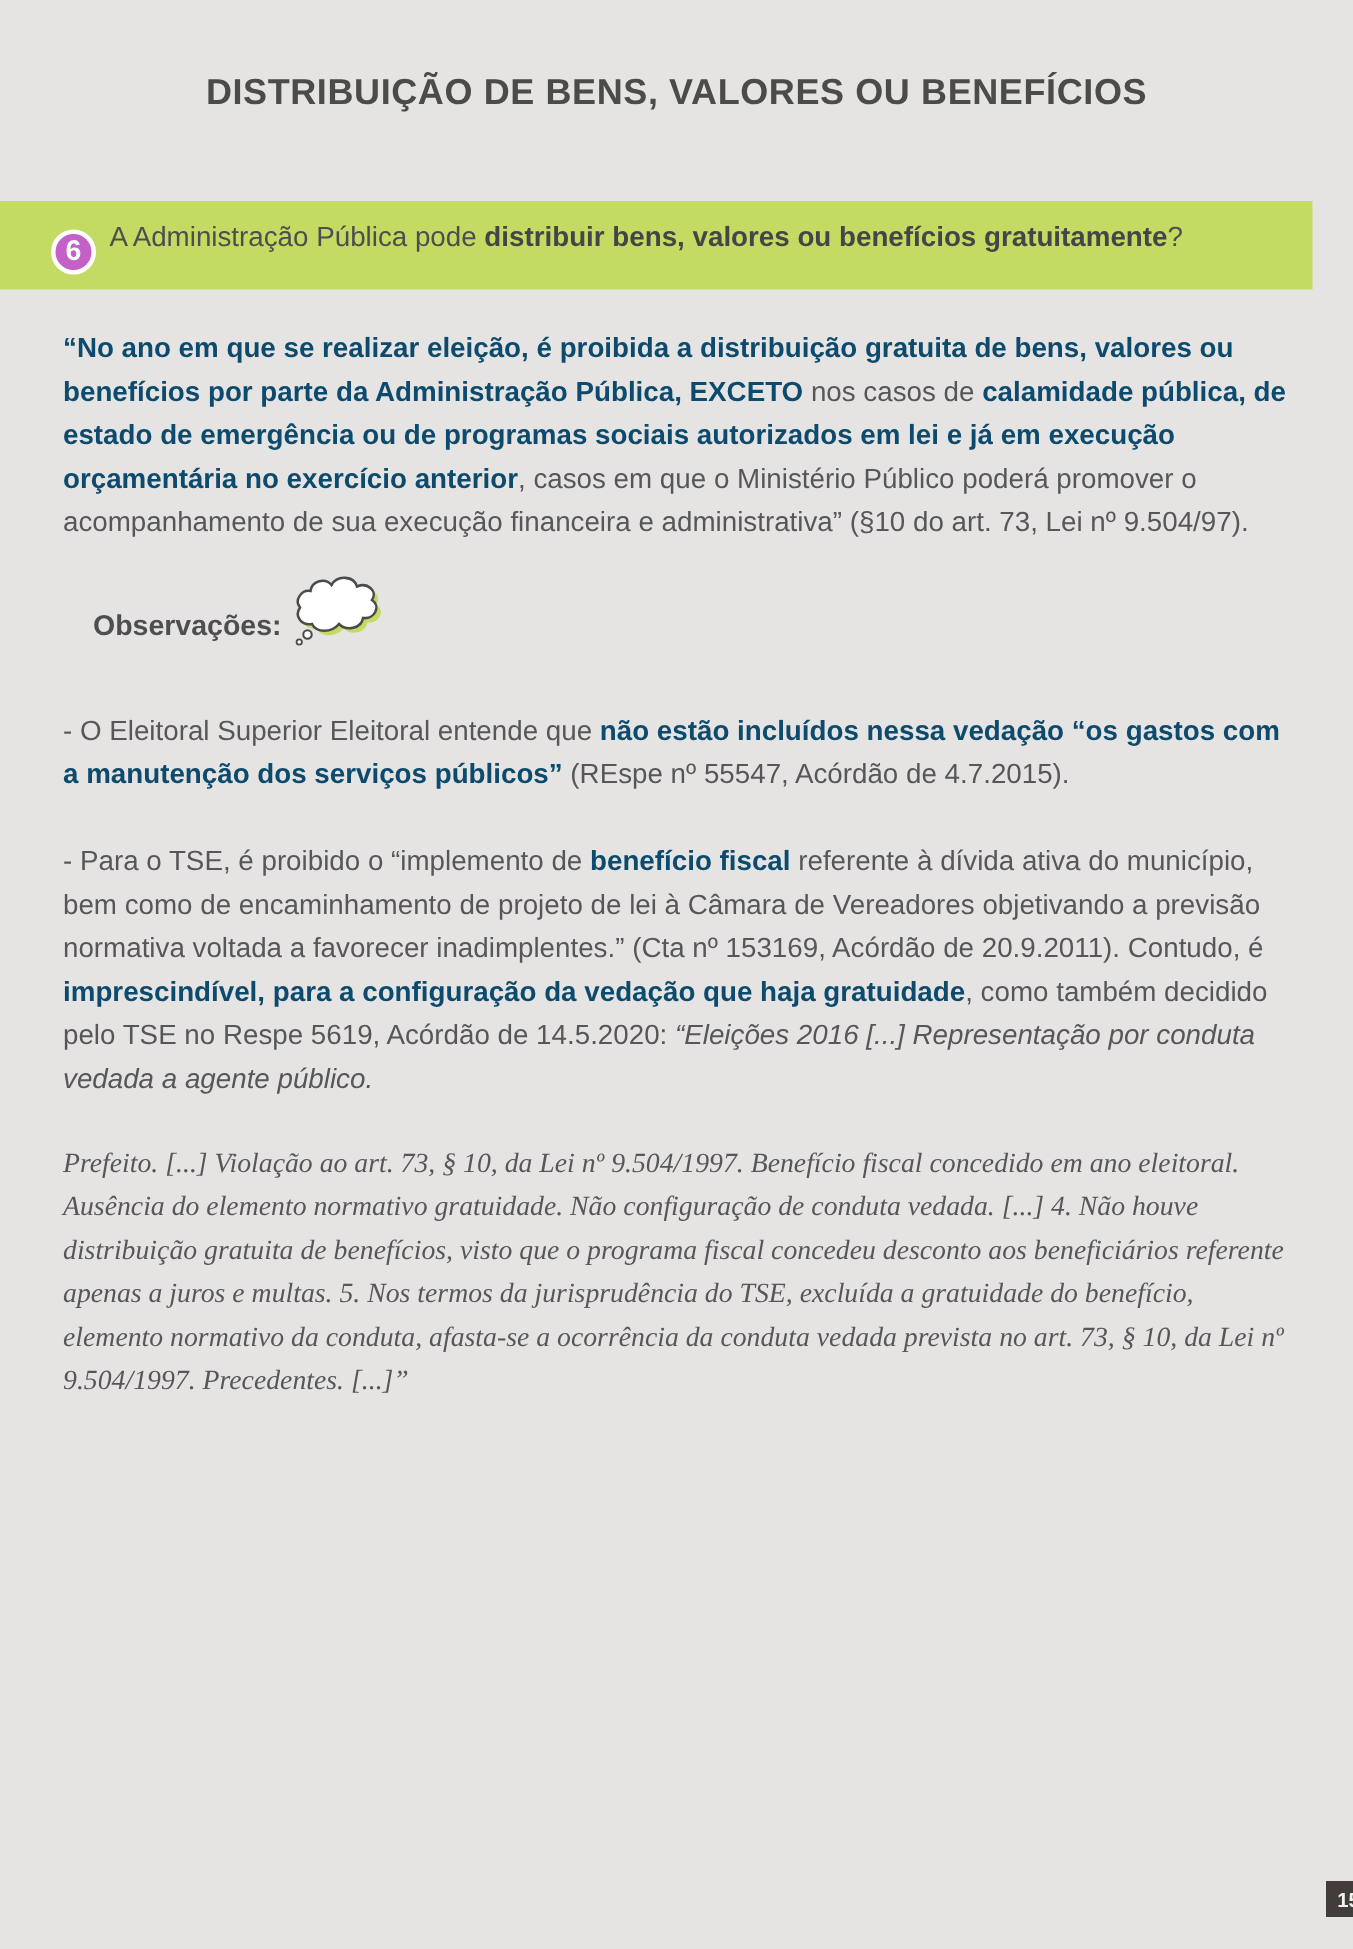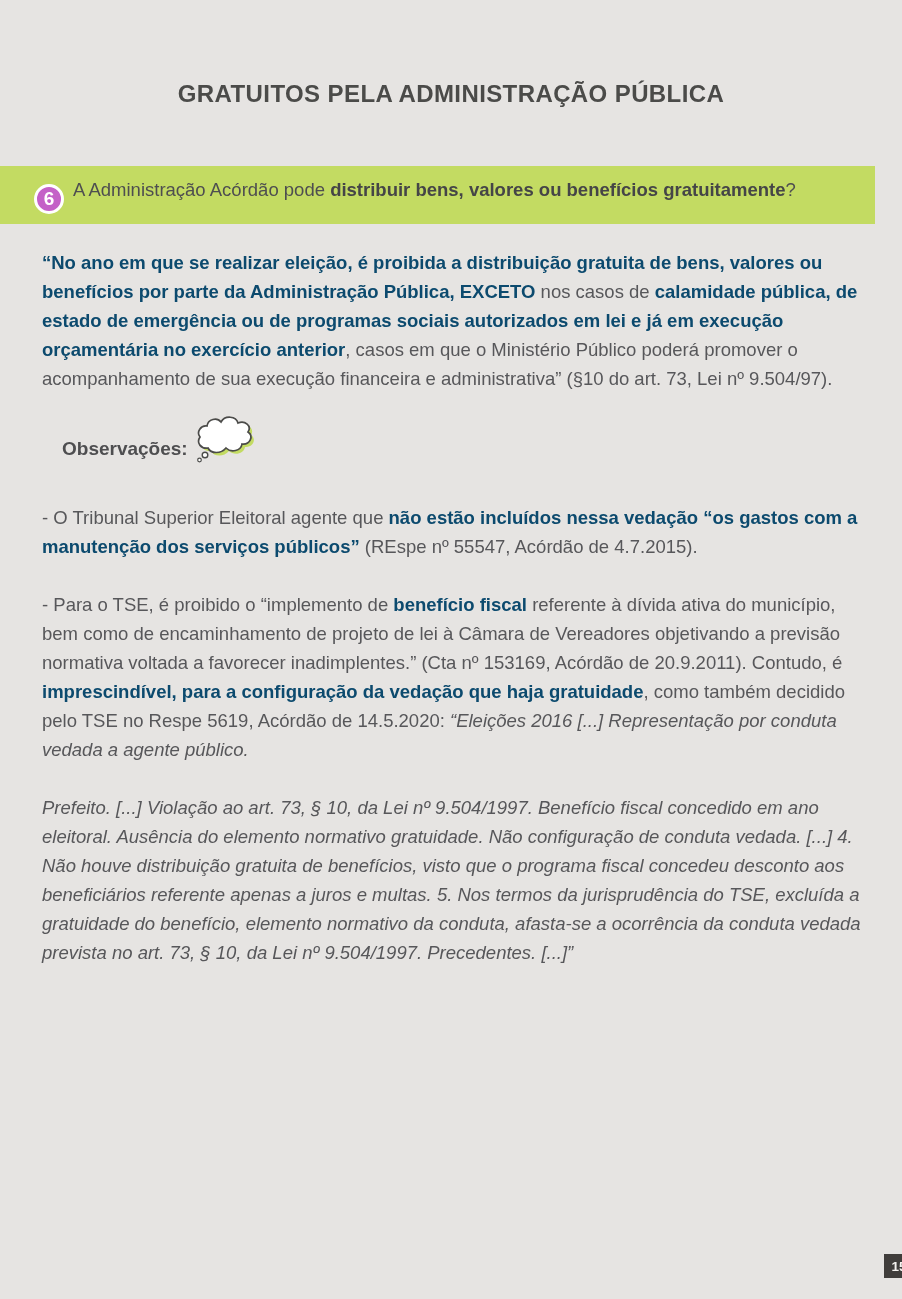--- a/index.html
+++ b/index.html
@@ -51,21 +51,21 @@
 
   .body-text{
     margin:0;
     padding:0 40px 0 42px;
     font-size:18.5px;
     line-height:29px;
   }
   p.body-text{margin-top:24px;}
   p.p2{margin-top:40px;}
   p.p3{margin-top:29px;}
-  p.p4{margin-top:29px;}
+  p.p4{margin-top:29px;font-family:Liberation Serif, serif;}
 
   .run-b{font-weight:bold;color:#0c4a6e;}
   .run-i{font-style:italic;}
 
   .obs-row{
     margin-top:26px;
     padding:0 62px;
     height:44px;
     display:flex;
     align-items:flex-end;
@@ -93,45 +93,45 @@
     display:flex;
     align-items:center;
     justify-content:center;
   }
 </style>
 </head>
 <body>
 
 <div class="page">
 
-  <h1 class="title"><br><span>GRATUITOS PELA ADMINISTRAÇÃO PÚBLICA</span></h1>
+  <h1 class="title"><span>DISTRIBUIÇÃO DE BENS, VALORES OU BENEFÍCIOS</span><br></h1>
 
   <div class="qbar">
     <span class="qnum">
         <span>6</span>
-      </span><span><span>A Administração Acórdão pode </span><b>distribuir bens, valores ou benefícios gratuitamente</b><span>?</span></span>
+      </span><span><span>A Administração Pública pode </span><b>distribuir bens, valores ou benefícios gratuitamente</b><span>?</span></span>
   </div>
 
   <p class="body-text p1"><span class="run-b">“No ano em que se realizar eleição, é proibida a distribuição gratuita de bens, valores ou benefícios por parte da Administração Pública, EXCETO</span><span class="run-r"> nos casos de </span><span class="run-b">calamidade pública, de estado de emergência ou de programas sociais autorizados em lei e já em execução orçamentária no exercício anterior</span><span class="run-r">, casos em que o Ministério Público poderá promover o acompanhamento de sua execução financeira e administrativa” (§10 do art. 73, Lei nº 9.504/97).</span></p>
 
   <div class="obs-row">
     <h2>Observações:</h2>
     <span class="cloud-wrap">
       <svg width="64" height="50" viewBox="0 0 64 50" aria-hidden="true">
         <g transform="translate(3,3)">
           <path fill="#c3db62" d="M14,33 C7,34 2,28 6,22 C2,17 7,10 13,11 C14,4 23,2 27,7 C31,0 42,1 44,8 C51,5 58,11 54,17 C60,21 56,30 48,29 C47,36 37,38 32,33 C27,39 17,39 14,33 Z"></path>
         </g>
         <path fill="#ffffff" stroke="#4b4b49" stroke-width="1.7" d="M14,33 C7,34 2,28 6,22 C2,17 7,10 13,11 C14,4 23,2 27,7 C31,0 42,1 44,8 C51,5 58,11 54,17 C60,21 56,30 48,29 C47,36 37,38 32,33 C27,39 17,39 14,33 Z"></path>
         <circle cx="11" cy="40" r="2.8" fill="#ffffff" stroke="#4b4b49" stroke-width="1.4"></circle>
         <circle cx="5.5" cy="45" r="1.8" fill="#ffffff" stroke="#4b4b49" stroke-width="1.2"></circle>
       </svg>
     </span>
   </div>
 
-  <p class="body-text p2"><span class="run-r">- O Tribunal Superior Eleitoral agente que </span><span class="run-b">não estão incluídos nessa vedação “os gastos com a manutenção dos serviços públicos”</span><span class="run-r"> (REspe nº 55547, Acórdão de 4.7.2015).</span></p>
+  <p class="body-text p2"><span class="run-r">- O Eleitoral Superior Eleitoral entende que </span><span class="run-b">não estão incluídos nessa vedação “os gastos com a manutenção dos serviços públicos”</span><span class="run-r"> (REspe nº 55547, Acórdão de 4.7.2015).</span></p>
 
   <p class="body-text p3"><span class="run-r">- Para o TSE, é proibido o “implemento de </span><span class="run-b">benefício fiscal</span><span class="run-r"> referente à dívida ativa do município, bem como de encaminhamento de projeto de lei à Câmara de Vereadores objetivando a previsão normativa voltada a favorecer inadimplentes.” (Cta nº 153169, Acórdão de 20.9.2011). Contudo, é </span><span class="run-b">imprescindível, para a configuração da vedação que haja gratuidade</span><span class="run-r">, como também decidido pelo TSE no Respe 5619, Acórdão de 14.5.2020: </span><span class="run-i">“Eleições 2016 [...] Representação por conduta vedada a agente público.</span></p>
 
   <p class="body-text p4"><span class="run-i">Prefeito. [...] Violação ao art. 73, § 10, da Lei nº 9.504/1997. Benefício fiscal concedido em ano eleitoral. Ausência do elemento normativo gratuidade. Não configuração de conduta vedada. [...] 4. Não houve distribuição gratuita de benefícios, visto que o programa fiscal concedeu desconto aos beneficiários referente apenas a juros e multas. 5. Nos termos da jurisprudência do TSE, excluída a gratuidade do benefício, elemento normativo da conduta, afasta-se a ocorrência da conduta vedada prevista no art. 73, § 10, da Lei nº 9.504/1997. Precedentes. [...]”</span></p>
 
   <div class="page-number">15</div>
 
 </div>
 
 </body></html>

